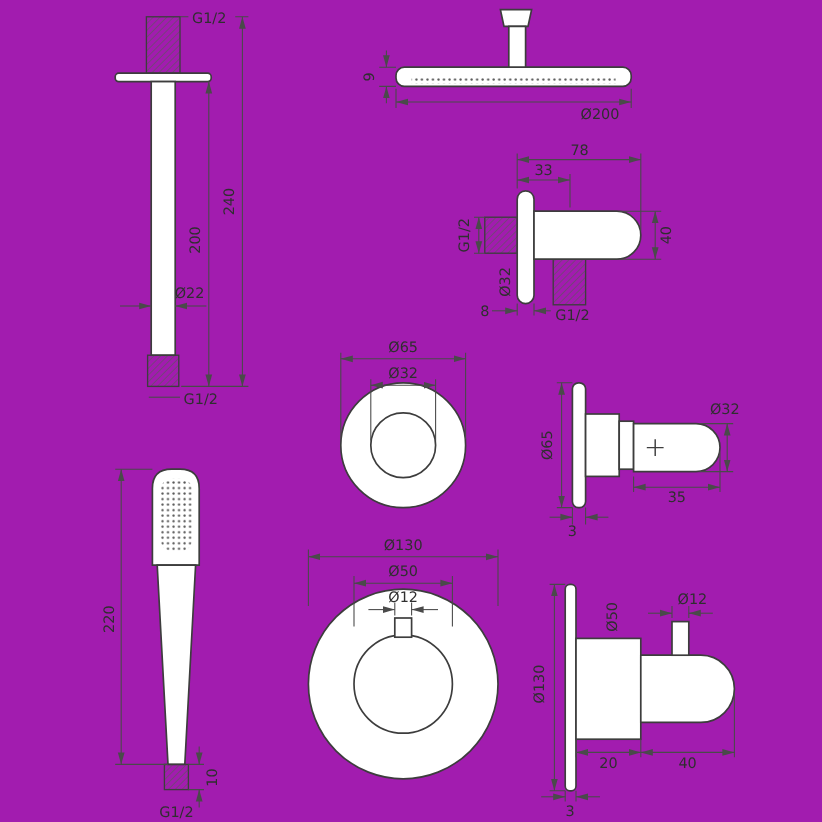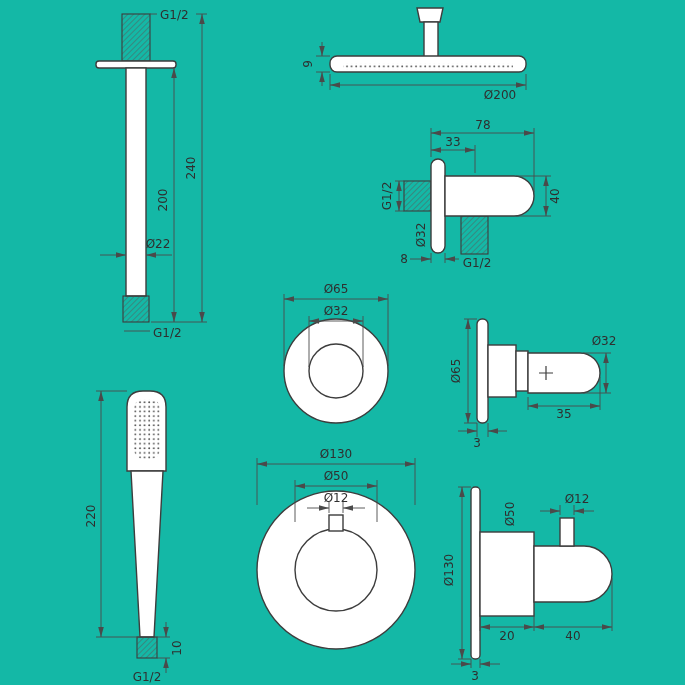--- a/index.html
+++ b/index.html
@@ -1,16 +1,16 @@
 <!DOCTYPE html>
 <html><head>
 <meta charset="utf-8">
 <style>
   html,body{margin:0;padding:0;background:#ffffff;}
-  .sheet{width:685px;height:685px;background:#14b8a6;position:relative;overflow:hidden;}
+  .sheet{width:685px;height:685px;background:#a21caf;position:relative;overflow:hidden;}
   svg{display:block;}
   .obj{fill:#ffffff;stroke:#3d3d3d;stroke-width:1.4;}
   .thr{fill:url(#hatch);stroke:#3d3d3d;stroke-width:1.1;}
   .dim{fill:none;stroke:#4a4a4a;stroke-width:0.9;}
   .icon{fill:none;stroke:#3d3d3d;stroke-width:1.2;}
   .lbl{font-family:"DejaVu Sans",sans-serif;font-size:12px;fill:#2f2f2f;}
 </style>
 </head>
 <body>
 

